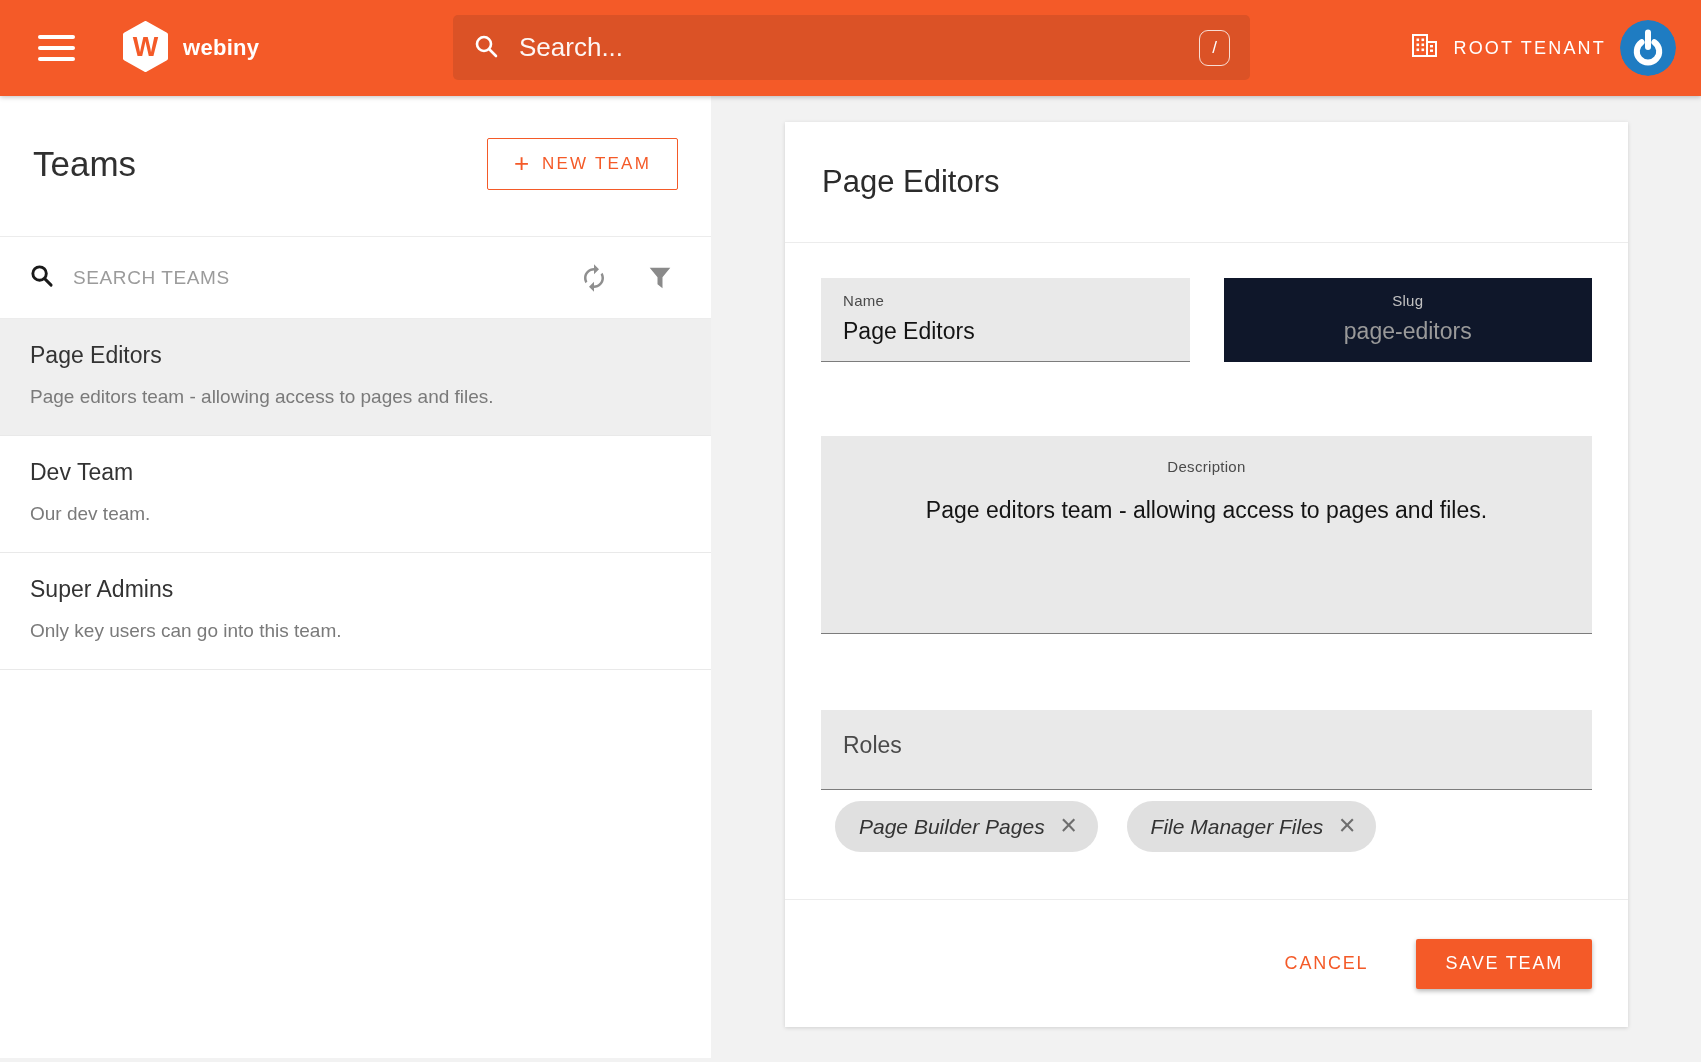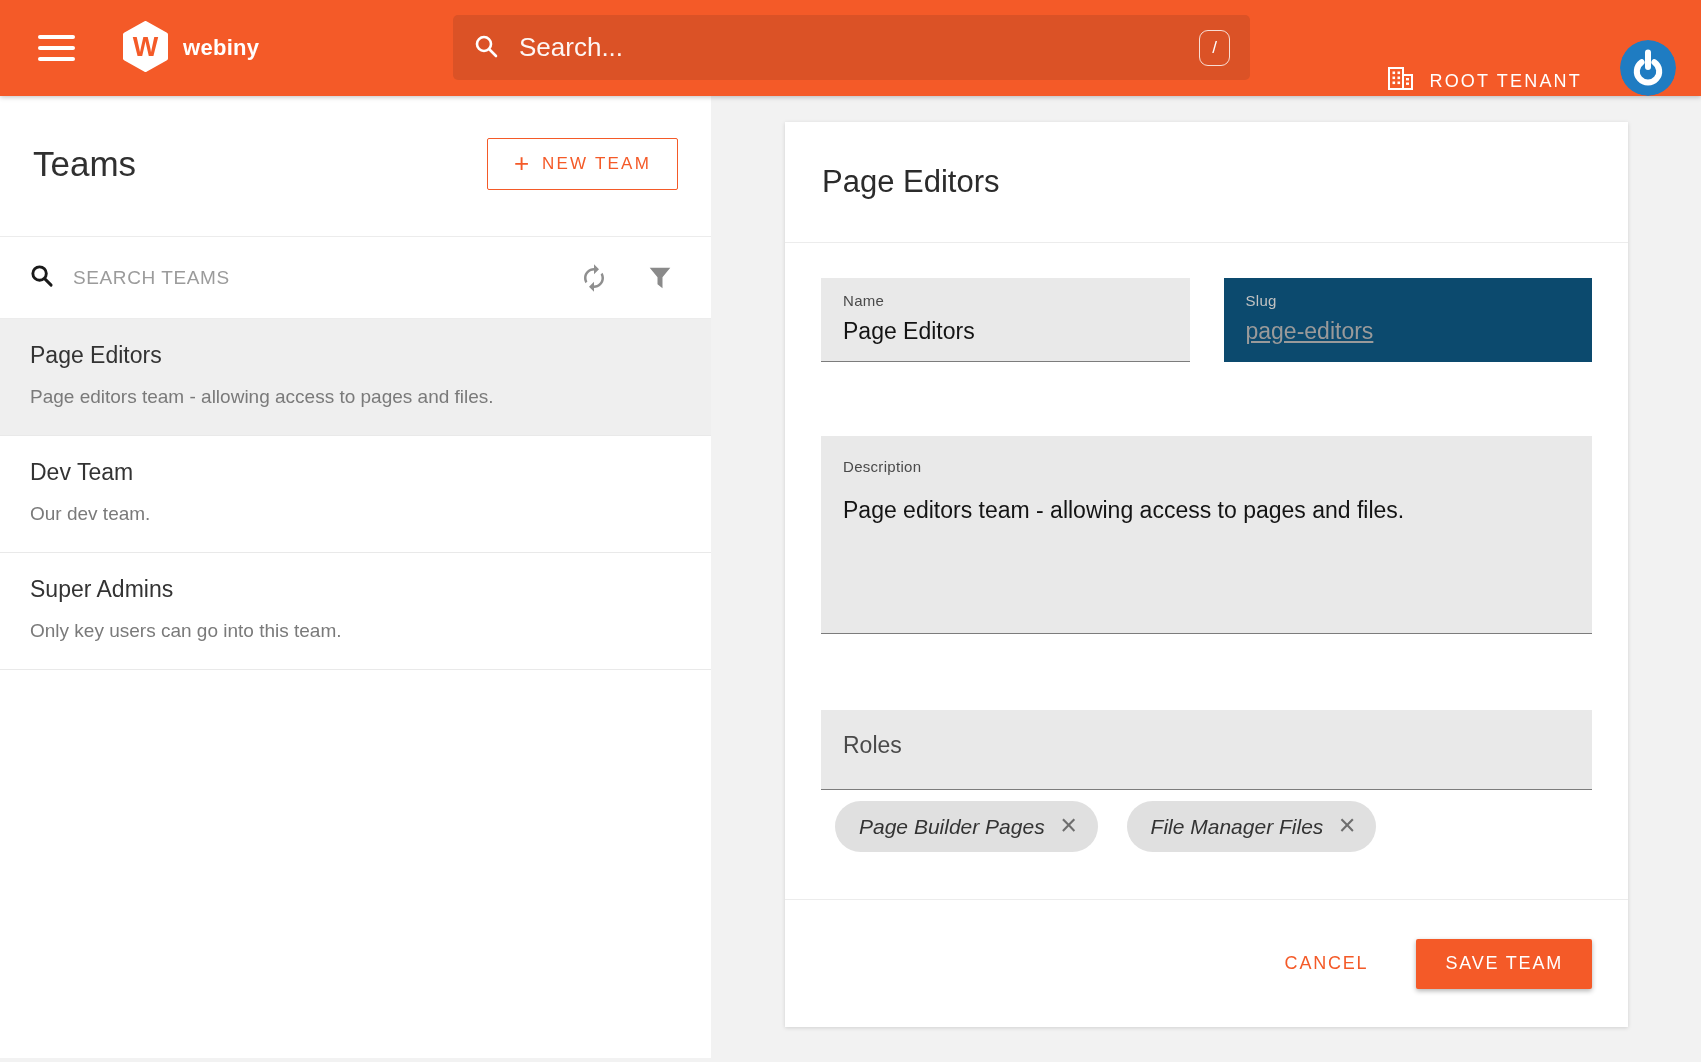--- a/index.html
+++ b/index.html
@@ -34,21 +34,21 @@
   .search-bar input {
     flex:1; background:transparent; border:none; outline:none;
     color:#fff; font-size:26px; margin-left:20px;
   }
   .search-bar input::placeholder { color:rgba(255,255,255,.95); }
   .slash-hint {
     width:31px; height:36px; flex:0 0 auto;
     border:1px solid rgba(255,255,255,.8); border-radius:9px;
     color:#fff; font-size:17px; display:flex; align-items:center; justify-content:center;
   }
-  .header-right { position:absolute; right:25px; top:0; height:96px; display:flex; align-items:flex-end; gap:38px; }
+  .header-right { position:absolute; right:25px; top:0; height:96px; display:flex; align-items:center; gap:14px; }
   .tenant { display:flex; align-items:center; gap:15px; color:#fff; font-size:18px; letter-spacing:2.2px; font-weight:500; cursor:pointer; white-space:nowrap; }
   .avatar { width:56px; height:56px; border-radius:50%; overflow:hidden; cursor:pointer; display:block; }
 
   
   .left-panel { position:absolute; top:92px; left:0; width:711px; height:966px; background:#fff; z-index:5; }
   .teams-header { height:145px; display:flex; align-items:center; justify-content:space-between; padding:0 33px 0 33px; border-bottom:1px solid #ECECEC; }
   .teams-title { font-size:35px; font-weight:400; color:#303030; }
   .new-team-btn {
     height:52px; padding:0 26px; background:#fff;
     border:1px solid var(--accent, #F45A28); border-radius:2px;
@@ -73,24 +73,24 @@
   .card-header { height:121px; display:flex; align-items:center; padding:0 37px; border-bottom:1px solid #ECECEC; }
   .card-title { font-size:31px; font-weight:400; color:#2B2B2B; }
   .card-body { padding:0 36px; }
   .field-row { display:flex; gap:34px; margin-top:35px; }
   .field {
     background:#E9E9E9; border-bottom:1px solid #7C7C7C;
     height:84px; padding:14px 22px 8px 22px; flex:1; cursor:text;
   }
   .field .f-label { font-size:15px; color:#4A4A4A; letter-spacing:.3px; }
   .field .f-value { font-size:23px; color:#141414; margin-top:9px; }
-  .field.disabled { background:#0c4a6e; border-bottom:1px solid transparent; cursor:default; }
+  .field.disabled { background:#0f172a; border-bottom:1px solid transparent; cursor:default;text-align:center; }
   .field.disabled .f-label { color:#C2C2C2; }
-  .field.disabled .f-value { color:#9A9A9A;text-decoration:underline; }
-  .field.textarea { height:198px; margin-top:74px; padding-top:22px; }
+  .field.disabled .f-value { color:#9A9A9A; }
+  .field.textarea { height:198px; margin-top:74px; padding-top:22px;text-align:center; }
   .field.textarea .f-value { margin-top:22px; }
   .field.roles { height:80px; margin-top:76px; display:flex; align-items:center; padding-top:0; cursor:pointer; }
   .field.roles .f-label-big { font-size:23px; color:#4A4A4A; }
   .chips { display:flex; gap:29px; margin-top:11px; padding-left:14px;font-style:italic; }
   .chip {
     height:51px; background:#E0E0E0; border-radius:26px;
     display:flex; align-items:center; padding:0 21px 0 24px; gap:15px;
     font-size:21px; color:#333; cursor:default;
   }
   .chip .chip-close { font-size:29px; color:#6E6E6E; line-height:1; cursor:pointer; font-weight:400; margin-top:-2px; }

